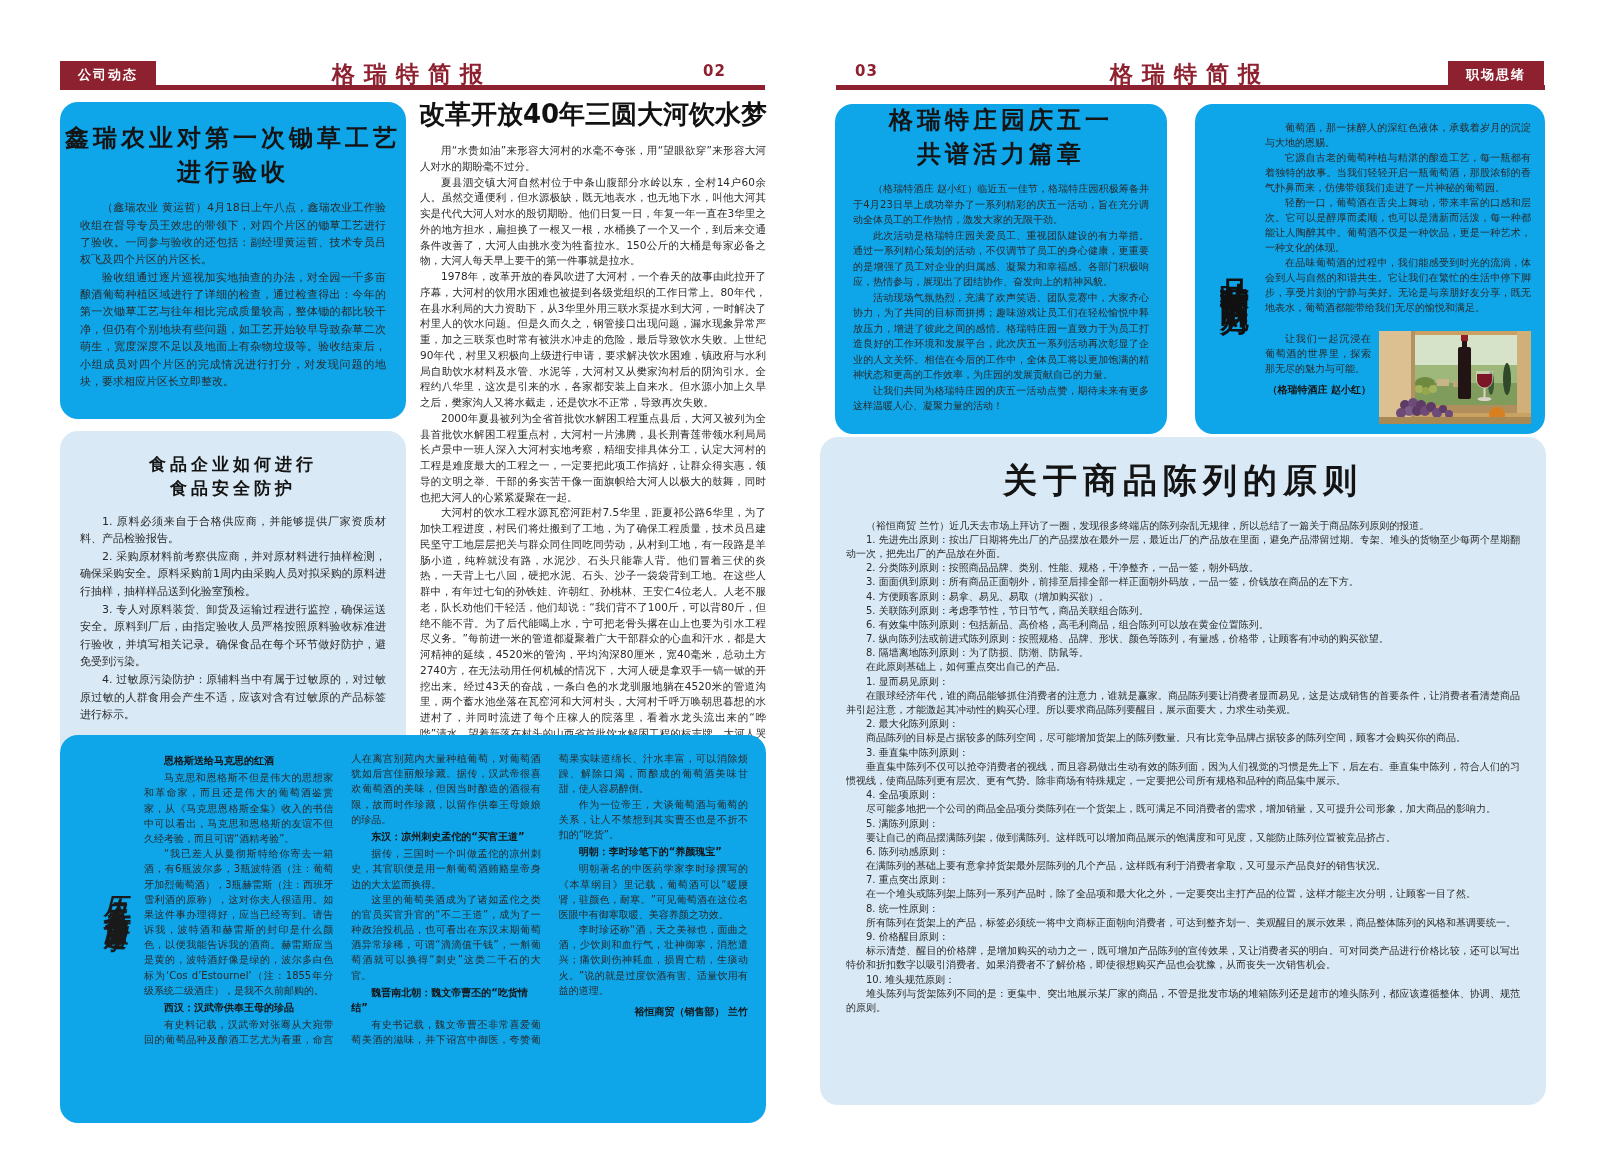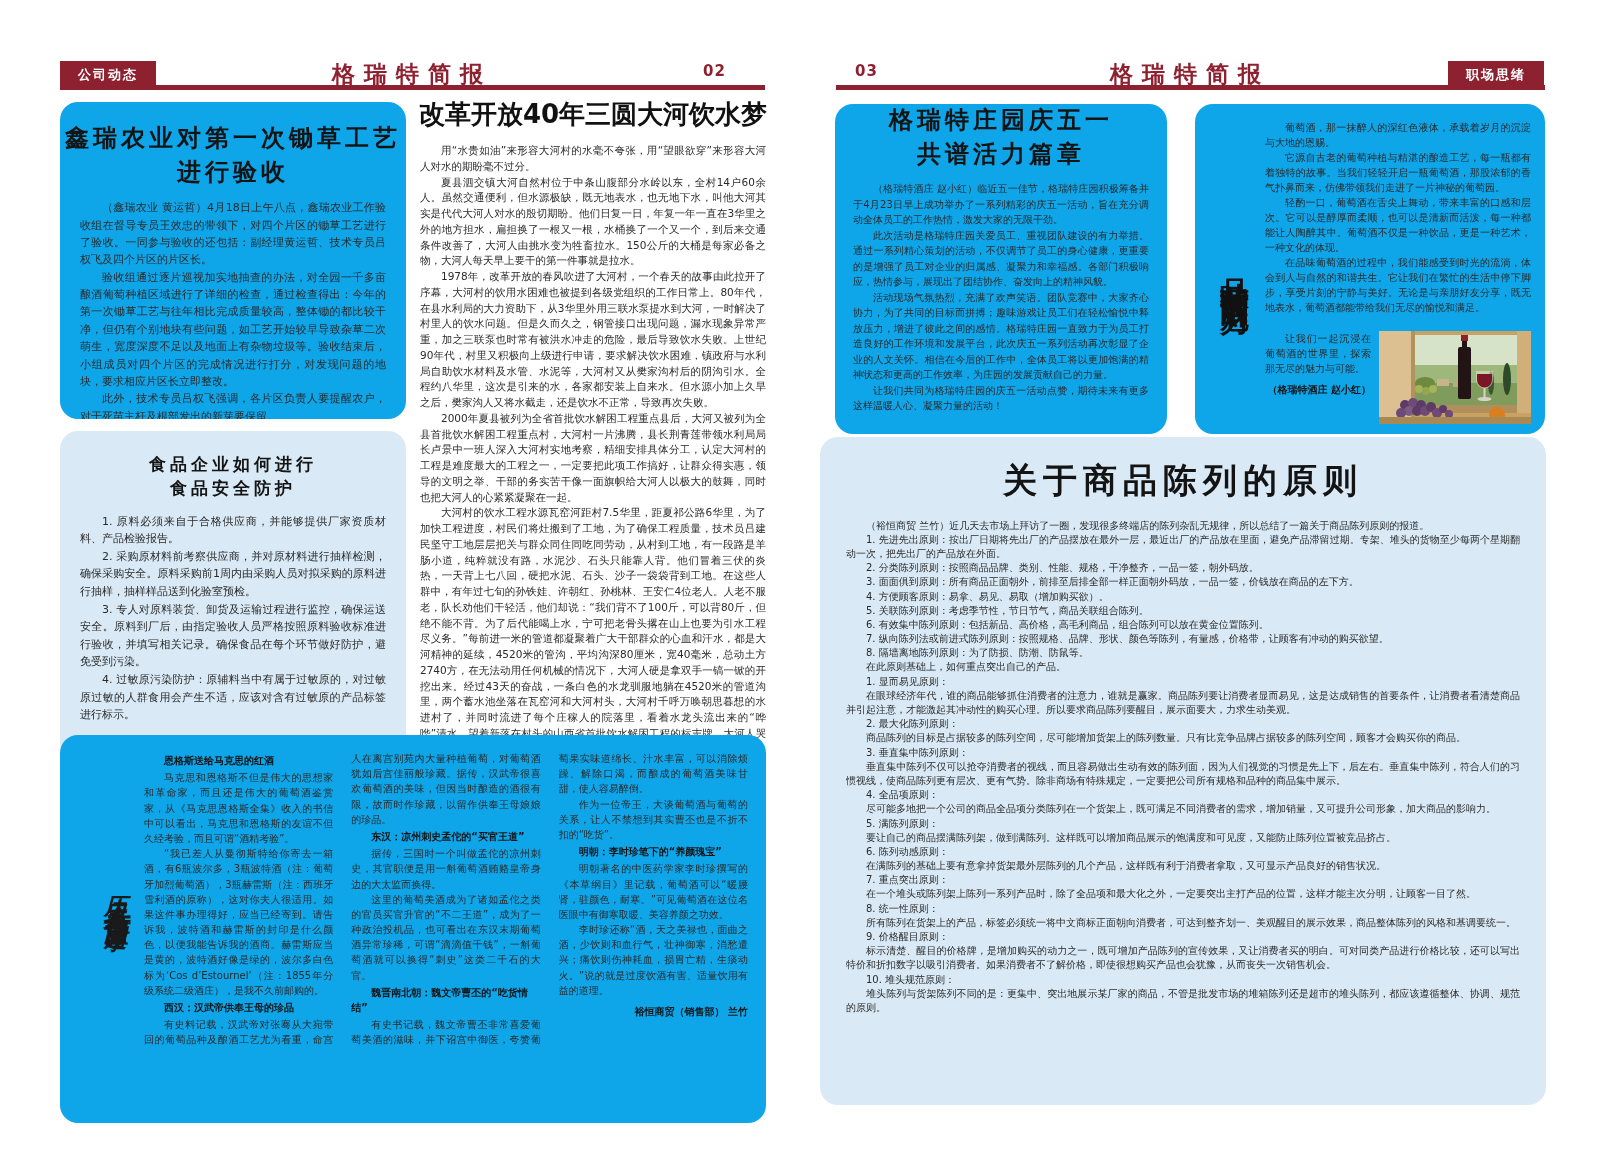--- a/index.html
+++ b/index.html
@@ -81,21 +81,20 @@
   <div class="hlabel" style="left:1448px;top:61px;">职场思绪</div>
 
   <div id="a1" class="pinkbox" style="left:60px;top:102px;width:346px;height:317px;">
     <div class="boxtitle">
       <div>鑫瑞农业对第一次锄草工艺</div>
       <div>进行验收</div>
     </div>
     <div class="flow">
         <p><b>（鑫瑞农业 黄运哲）</b>4月18日上午八点，鑫瑞农业工作验收组在督导专员王效忠的带领下，对四个片区的锄草工艺进行了验收。一同参与验收的还包括：副经理黄运哲、技术专员吕权飞及四个片区的片区长。</p>
         <p>验收组通过逐片巡视加实地抽查的办法，对全园一千多亩酿酒葡萄种植区域进行了详细的检查，通过检查得出：今年的第一次锄草工艺与往年相比完成质量较高，整体锄的都比较干净，但仍有个别地块有些问题，如工艺开始较早导致杂草二次萌生，宽度深度不足以及地面上有杂物垃圾等。验收结束后，小组成员对四个片区的完成情况进行打分，对发现问题的地块，要求相应片区长立即整改。</p>
-        <p>此外，技术专员吕权飞强调，各片区负责人要提醒农户，对于死苗主杆及根部发出的新芽要保留。</p>
       </div>
   </div>
 
   <div id="a2" class="bluebox" style="left:60px;top:431px;width:346px;height:330px;">
     <div class="boxtitle">
       <div>食品企业如何进行</div>
       <div>食品安全防护</div>
     </div>
     <div class="flow">
         <p>1. 原料必须来自于合格供应商，并能够提供厂家资质材料、产品检验报告。</p>

